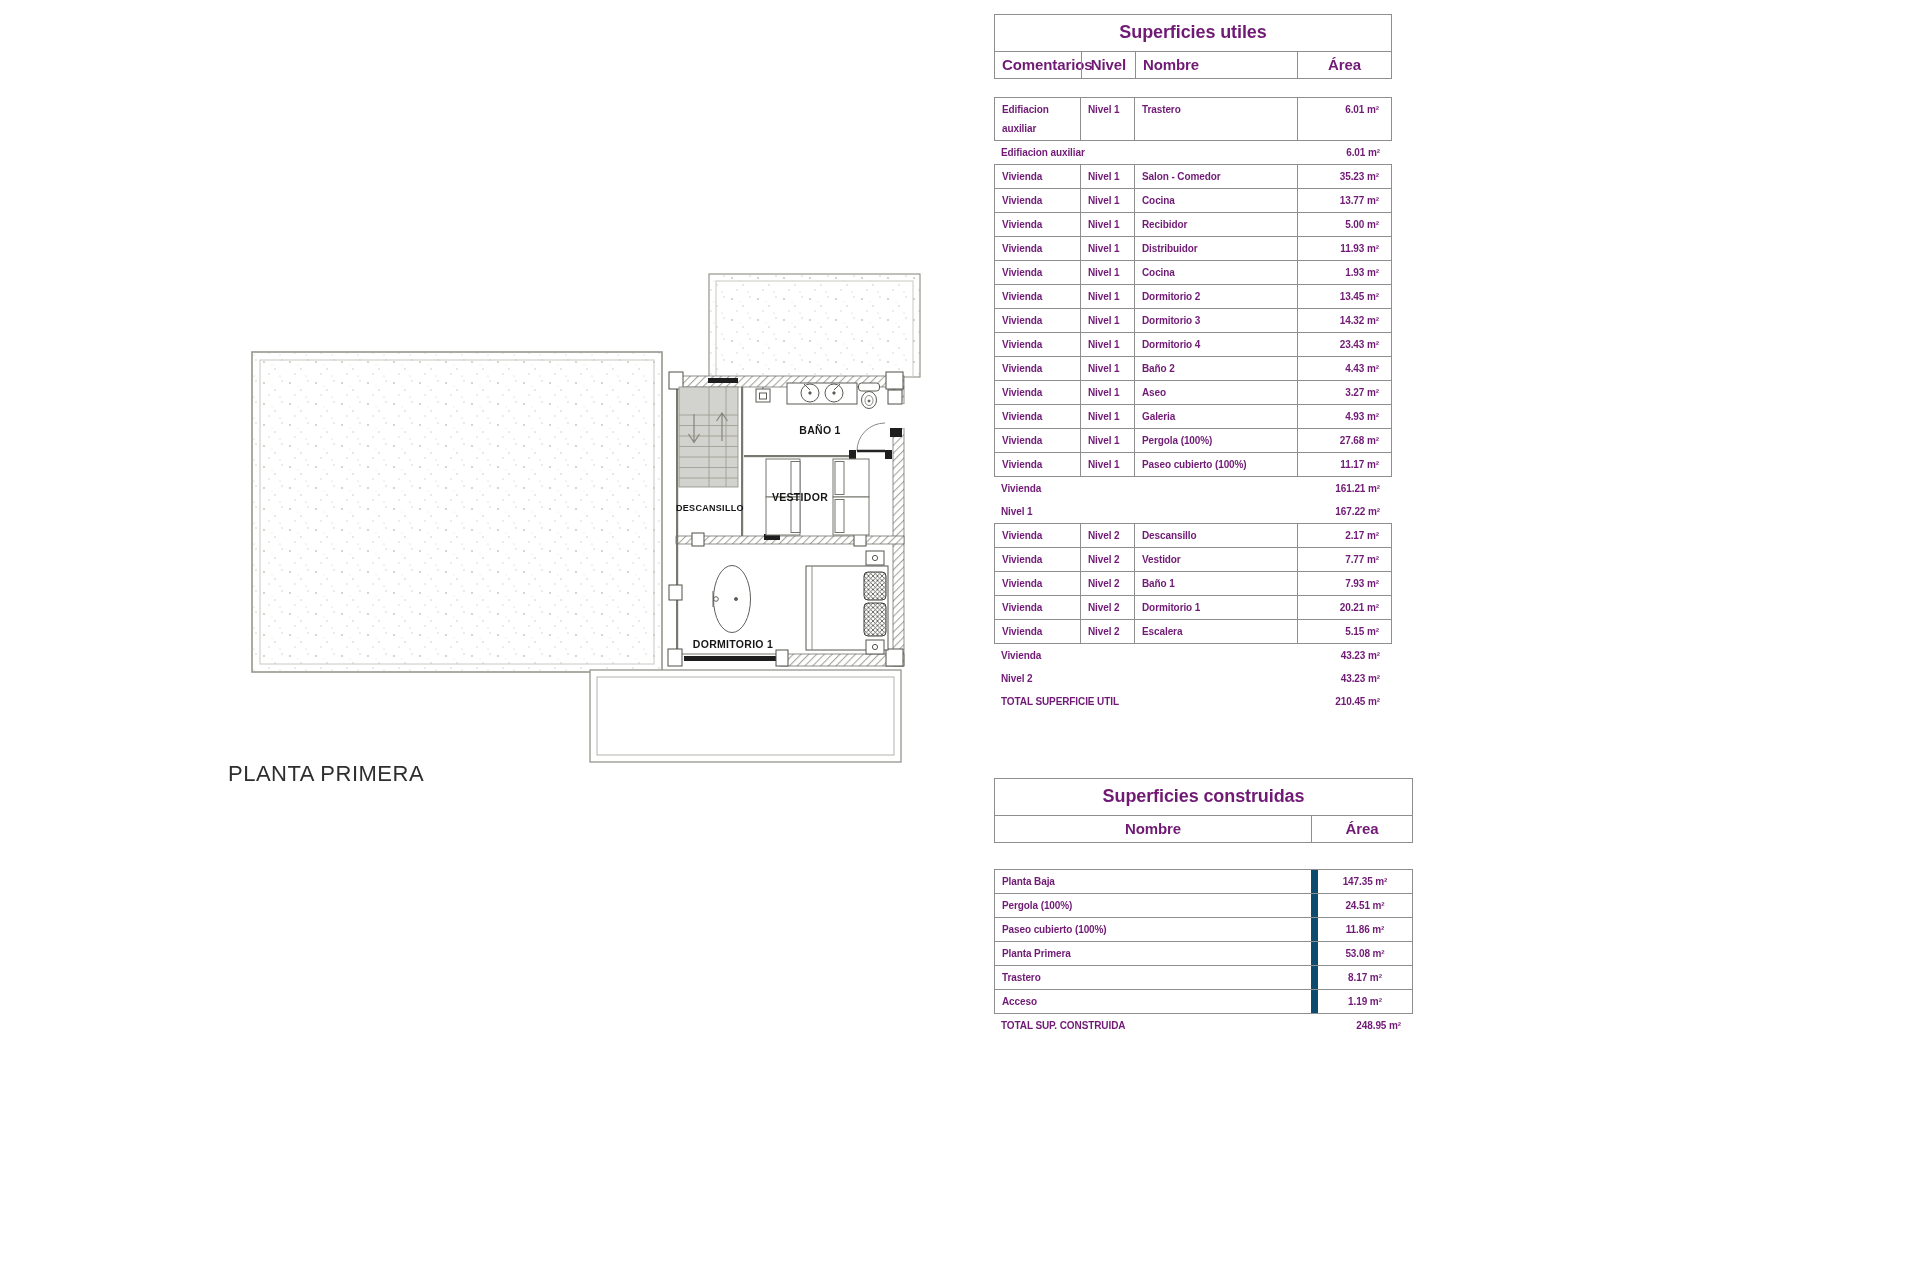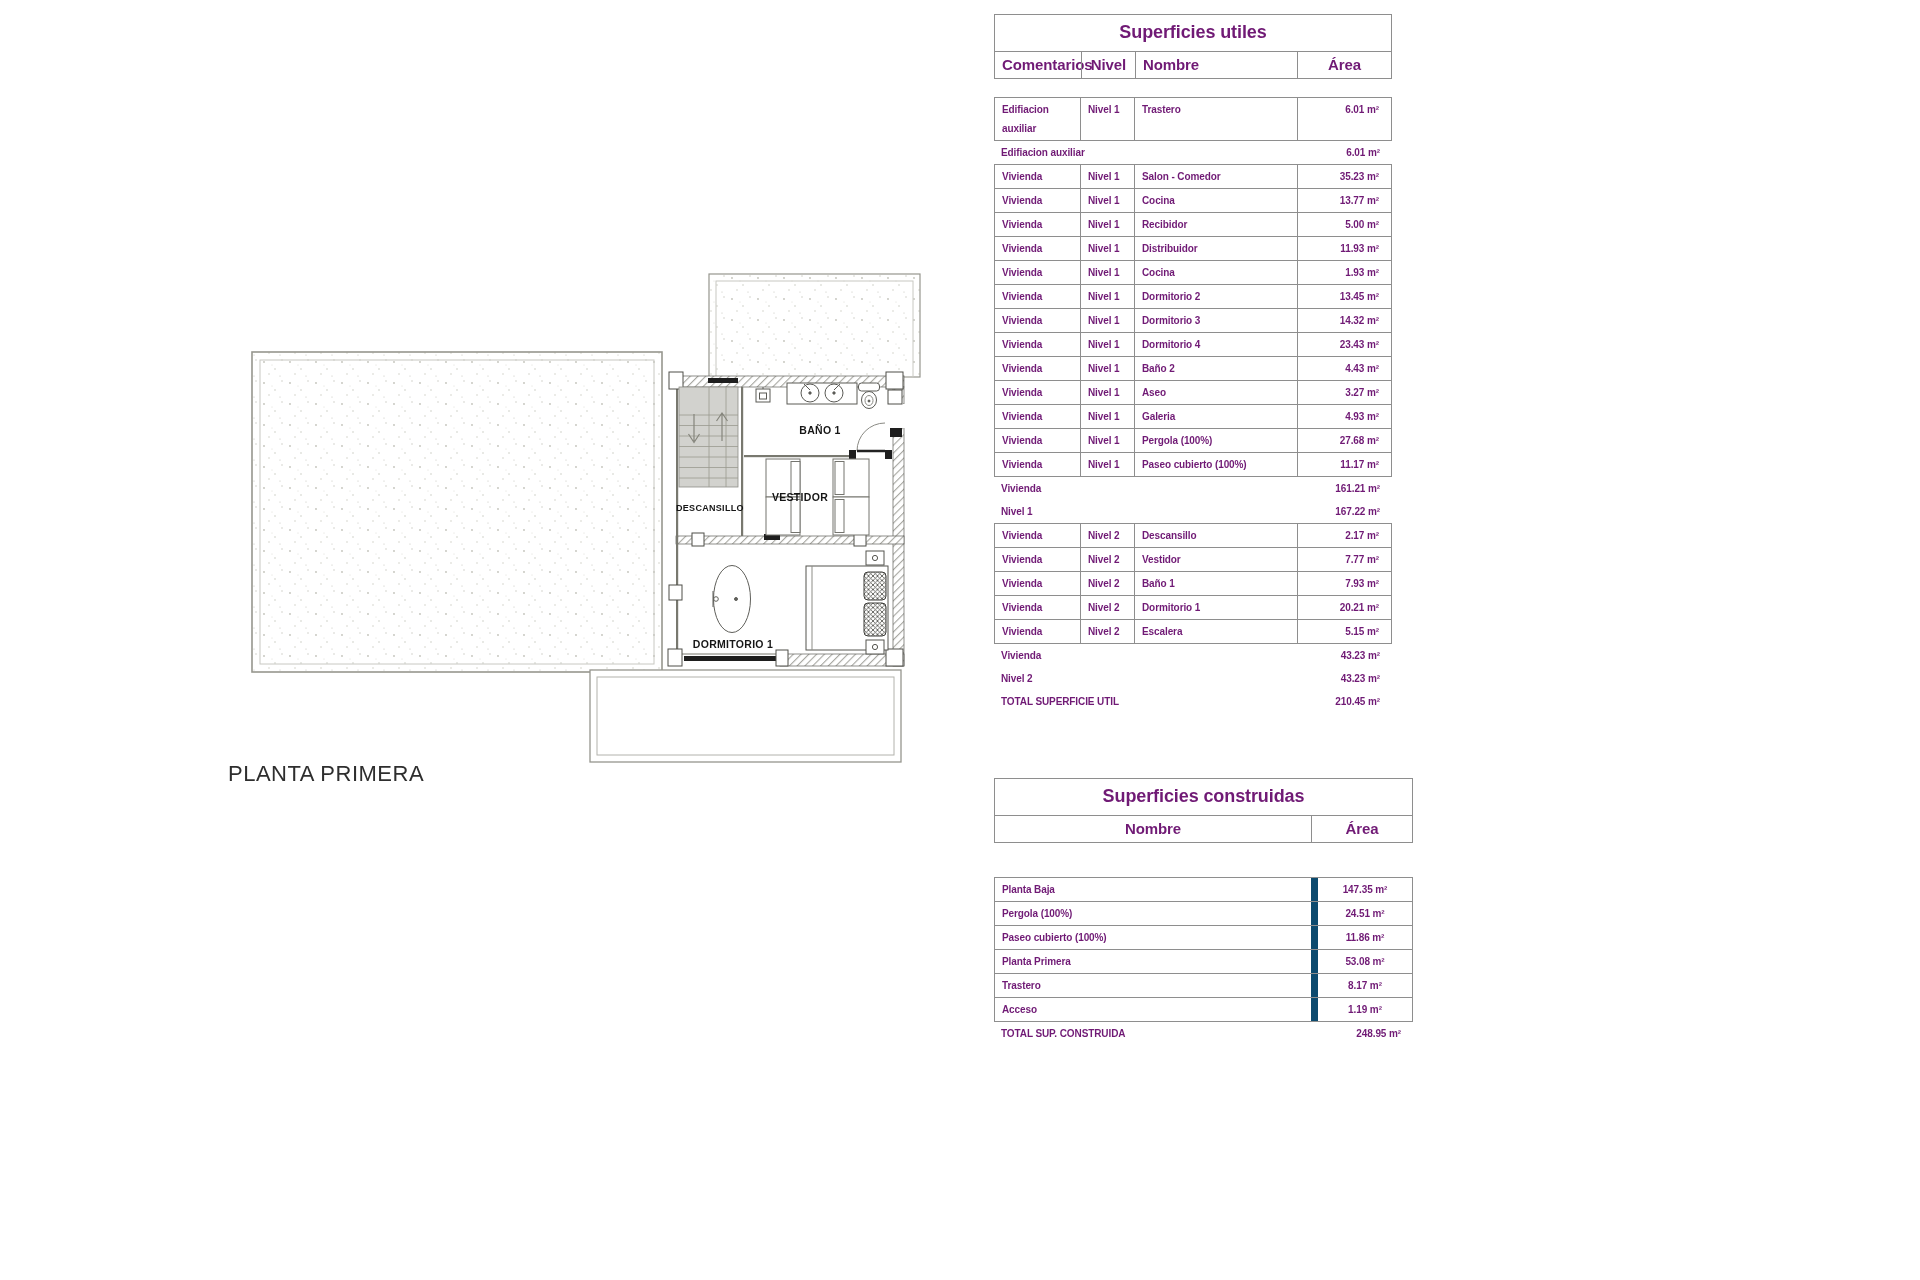--- a/index.html
+++ b/index.html
@@ -24,21 +24,21 @@
   .ttitle{font-size:18px;text-align:center;padding:7px 0 8px;border-bottom:1px solid #8e8e8e;}
   .thcols{display:flex;font-size:15px;line-height:19px;}
   .thcols>div{padding:3px 0 4px;}
   #t1 .h1{width:86px;padding-left:7px;box-sizing:border-box;}
   #t1 .h2{width:54px;text-align:center;border-left:1px solid #8e8e8e;box-sizing:border-box;}
   #t1 .h3{flex:1;padding-left:7px;border-left:1px solid #8e8e8e;box-sizing:border-box;}
   #t1 .h4{width:94px;text-align:center;border-left:1px solid #8e8e8e;box-sizing:border-box;}
   #t2 .hn{flex:1;text-align:center;}
   #t2 .ha{width:101px;text-align:center;border-left:1px solid #8e8e8e;box-sizing:border-box;}
   #t1 .tbody{margin-top:18px;}
-  #t2 .tbody{margin-top:34px;}
+  #t2 .tbody{margin-top:26px;}
   .trow{display:flex;font-size:10px;line-height:19px;background:#fff;}
   .trow.detail{border:1px solid #8e8e8e;}
   .trow.detail+.trow.detail{margin-top:-1px;}
   .trow .cell{padding:2px 0 2px 7px;box-sizing:border-box;}
   #t1 .c1{width:85px;}
   #t1 .c2{width:54px;border-left:1px solid #8e8e8e;}
   #t1 .c3{flex:1;border-left:1px solid #8e8e8e;}
   #t1 .c4{width:94px;border-left:1px solid #8e8e8e;text-align:right;padding:2px 12px 2px 0;}
   #t2 .cn{flex:1;}
   #t2 .ca{width:101px;border-left:7px solid #0c4a6e;text-align:center;padding:2px 12px 2px 12px;}

